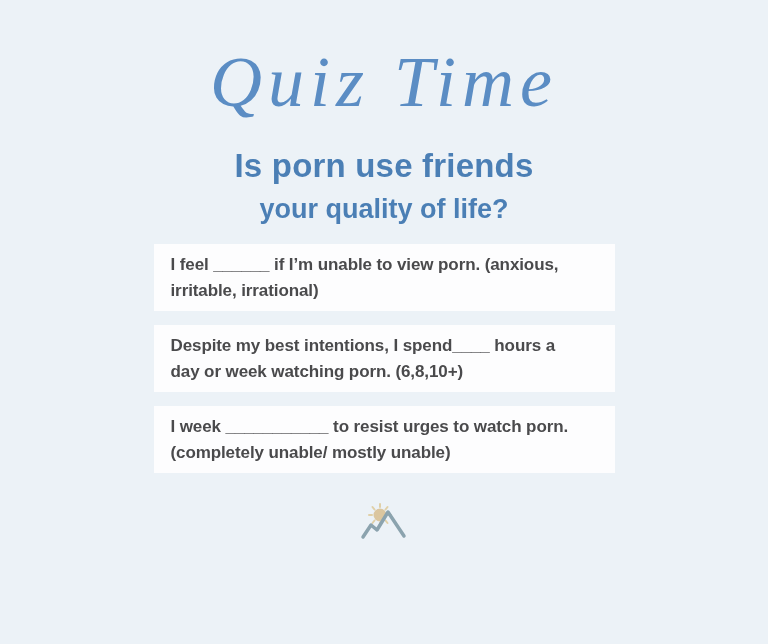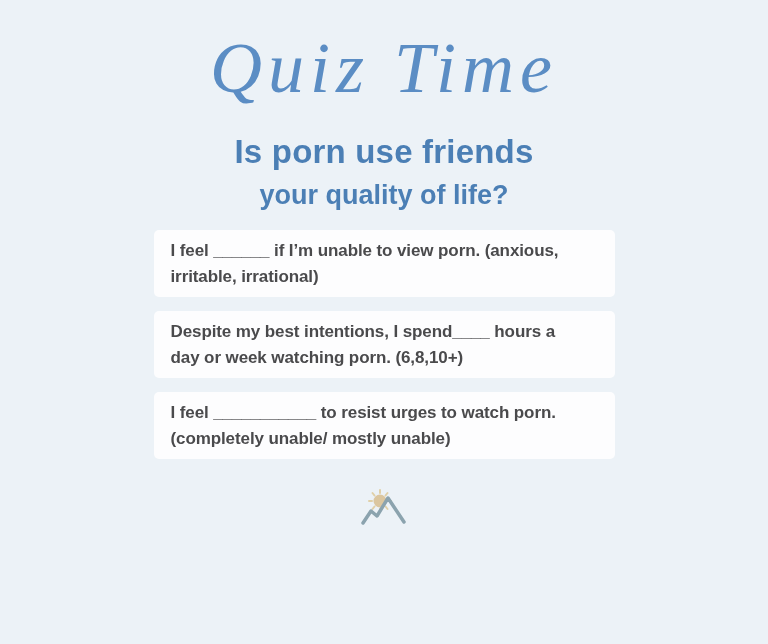--- a/index.html
+++ b/index.html
@@ -8,21 +8,21 @@
   }
   .canvas {
     position: relative;
     width: 768px;
     height: 644px;
     background: #ecf2f7;
     font-family: "Liberation Sans", sans-serif;
     overflow: hidden;
   }
   .script-title {
-    padding-top: 12px;
+    padding-top: 26px;
     height: 112px;
     line-height: 112px;
     text-align: center;
     font-family: "Liberation Serif", cursive;
     font-style: italic;
     font-weight: 400;
     font-size: 72px;
     letter-spacing: 6px;
     color: #5b8dc4;
   }
@@ -45,21 +45,21 @@
   }
   .cards {
     width: 461px;
     margin: 18px auto 0 auto;
     display: flex;
     flex-direction: column;
     gap: 14px;
   }
   .card {
     background: #fdfdfe;
-    border-radius: 5px;
+    border-radius: 0;
     padding: 8px 16px 7px 17px;
     box-sizing: border-box;
     min-height: 67px;
     font-size: 17px;
     line-height: 26px;
     font-weight: bold;
     color: #4a4a4c;
     letter-spacing: -0.1px;
     white-space: pre-line;
     display: flex;
@@ -83,21 +83,21 @@
 
   <h1 class="title-line1">Is porn use friends</h1>
 
   <h2 class="title-line2">your quality of life?</h2>
 
   <div class="cards">
     <div class="card">I feel ______ if I’m unable to view porn. (anxious,
 irritable, irrational)</div>
     <div class="card">Despite my best intentions, I spend____ hours a
 day or week watching porn. (6,8,10+)</div>
-    <div class="card">I feel ___________ to resist urges to watch porn.
+    <div class="card">I week ___________ to resist urges to watch porn.
 (completely unable/ mostly unable)</div>
   </div>
 
   <div class="logo">
     <svg width="48" height="44" viewBox="0 0 48 44" xmlns="http://www.w3.org/2000/svg" aria-hidden="true">
 
       <g stroke="#e0d0a8" stroke-width="2" stroke-linecap="round">
         <line x1="20" y1="1" x2="20" y2="4"></line>
         <line x1="12.5" y1="4" x2="14.5" y2="6.5"></line>
         <line x1="27.5" y1="4" x2="25.5" y2="6.5"></line>

